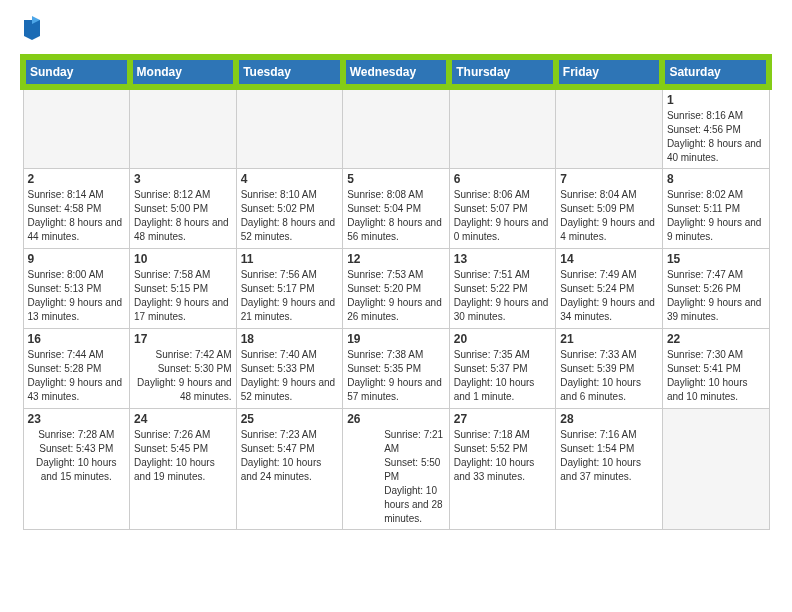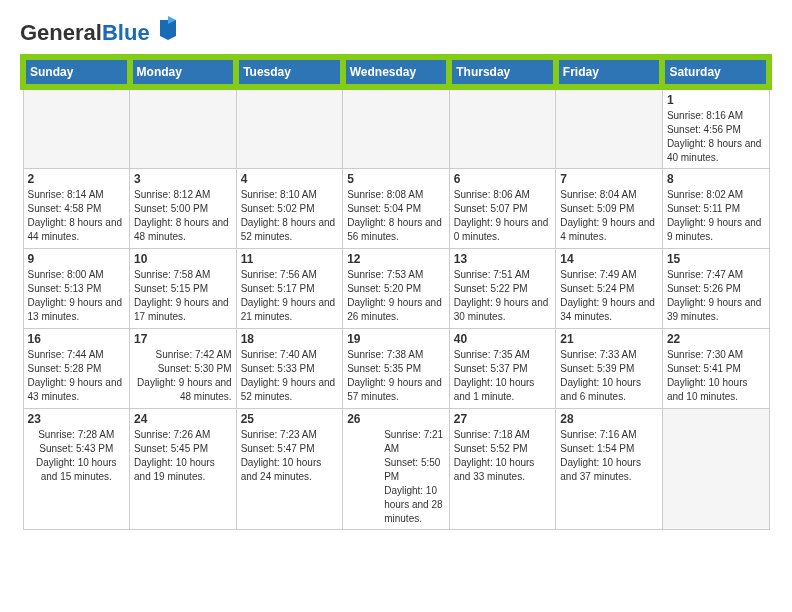--- a/index.html
+++ b/index.html
@@ -86,23 +86,20 @@
       color: #333;
     }
   </style>
 </head>
 <body>
 
 <div class="page">
   <div class="header">
     <div class="logo">
       <div>
-        <span class="logo-text">
-          <span class="logo-general">General</span><span class="logo-blue">Blue</span>
-        </span>
         <svg class="logo-icon" viewBox="0 0 20 24" xmlns="http://www.w3.org/2000/svg">
           <polygon points="2,4 18,4 18,20 10,24 2,20" fill="#1a6bb5"></polygon>
           <polygon points="10,0 18,4 10,8" fill="#4da6e8"></polygon>
         </svg>
       </div>
     </div>
   </div>
 
   <table class="calendar">
     <thead>
@@ -238,21 +235,21 @@
 Sunset: 5:33 PM
 Daylight: 9 hours and 52 minutes.</div>
           </td>
           <td>
             <span class="day-num">19</span>
             <div class="day-info" style="white-space: pre-line;">Sunrise: 7:38 AM
 Sunset: 5:35 PM
 Daylight: 9 hours and 57 minutes.</div>
           </td>
           <td>
-            <span class="day-num">40</span>
+            <span class="day-num">20</span>
             <div class="day-info" style="white-space: pre-line;">Sunrise: 7:35 AM
 Sunset: 5:37 PM
 Daylight: 10 hours and 1 minute.</div>
           </td>
           <td>
             <span class="day-num">21</span>
             <div class="day-info" style="white-space: pre-line;">Sunrise: 7:33 AM
 Sunset: 5:39 PM
 Daylight: 10 hours and 6 minutes.</div>
           </td>

